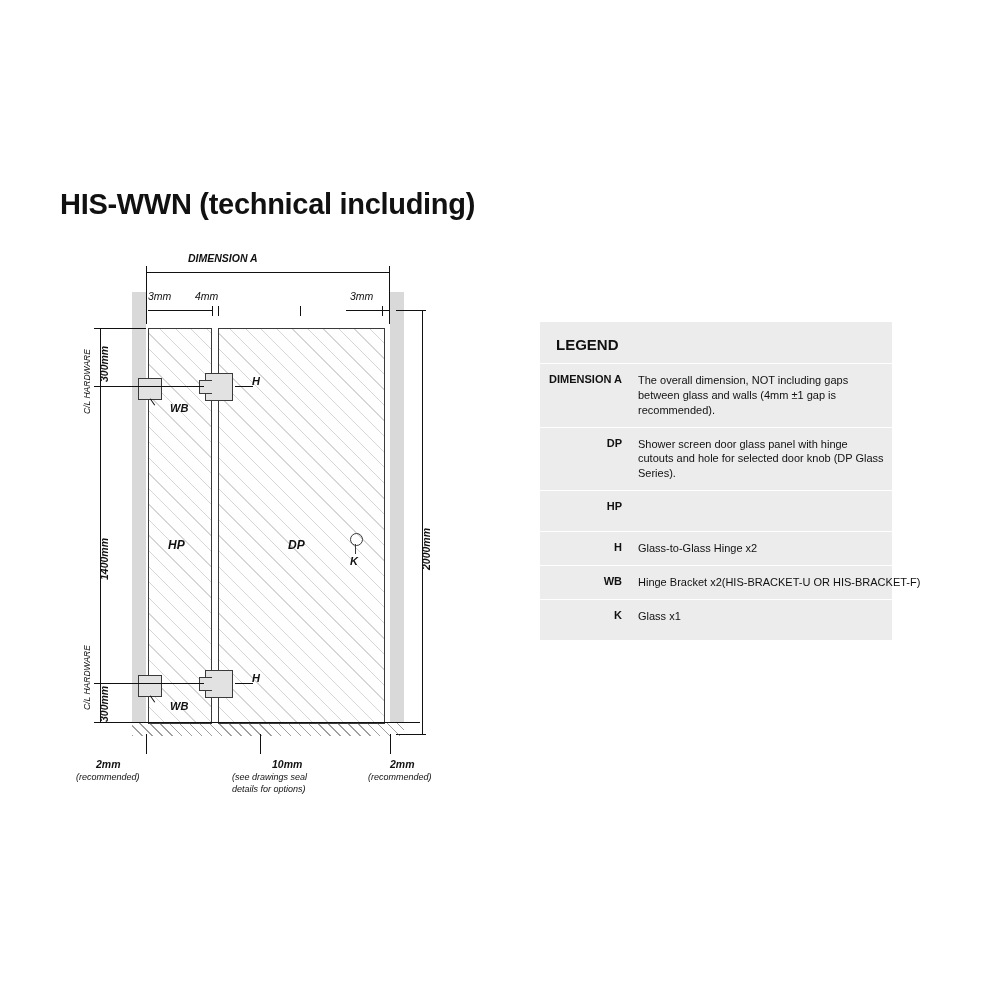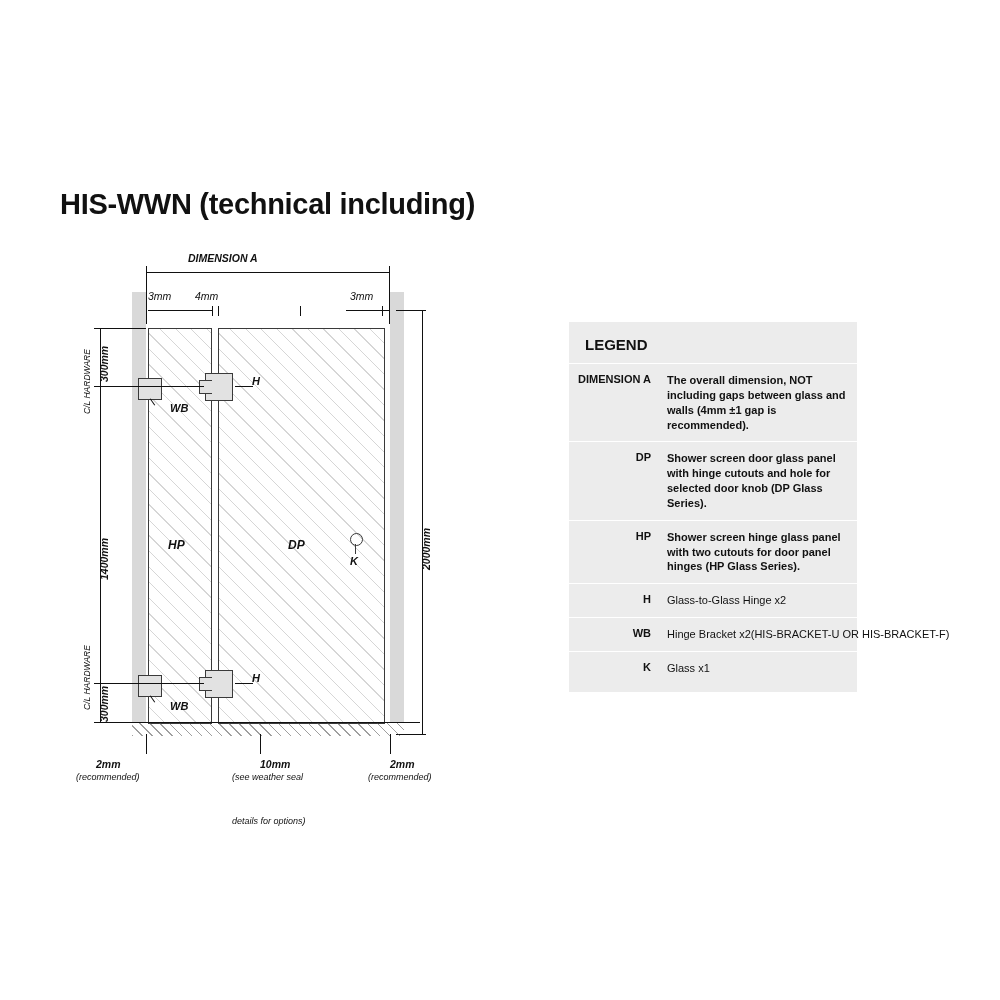--- a/index.html
+++ b/index.html
@@ -136,24 +136,23 @@
   .vert{
     transform-origin:0 0;
     transform:rotate(-90deg);
   }
   .small{ font-size:9px; font-style:italic;}
 
   
   .legend{
     position:absolute;
     left:540px; top:322px;
-    width:288px;
+    width:352px;
     background:#ececec;
     font-size:11px;
-    margin-left:29px;
   }
   .legend-title{
     font-size:15px;
     font-weight:bold;
     padding:14px 16px 10px 16px;
     border-bottom:1px solid #ffffff;
   }
   .lrow{
     display:flex;
     border-bottom:1px solid #ffffff;
@@ -167,21 +166,21 @@
     font-weight:bold;
     box-sizing:border-box;
   }
   .lrow .val{
     flex:1;
     padding:9px 8px 9px 6px;
     line-height:1.35;
     box-sizing:border-box;
     white-space:nowrap;
   }
-  .lrow .val.wrap{ white-space:normal;font-weight:bold;}
+  .lrow .val.wrap{ white-space:normal;}
   .lrow.tall{min-height:40px;}
   .legend-note{
     padding:12px 10px 10px 10px;
     font-size:9.5px;
     font-style:italic;
     text-align:center;
     background:#ffffff;
   }
 </style>
 </head>
@@ -256,42 +255,41 @@
   <div class="floor"></div>
   <div class="rule" style="left:60px; top:472px; width:300px; height:1.3px;"></div>
 
   <div class="rule" style="left:86px; top:484px; width:1.2px; height:20px;"></div>
   <div class="rule" style="left:200px; top:484px; width:1.2px; height:20px;"></div>
   <div class="rule" style="left:330px; top:484px; width:1.2px; height:20px;"></div>
 
   <div class="dim-txt b" style="left:36px; top:508px;">2mm</div>
   <div class="small" style="position:absolute; left:16px; top:522px;">(recommended)</div>
 
-  <div class="dim-txt b" style="left:200px; top:508px;">10mm</div>
-  <div class="small" style="position:absolute; left:172px; top:522px;">(see weather seal</div>
-  <div class="small" style="position:absolute; left:172px; top:534px;margin-top:32px;">details for options)</div>
+  <div class="dim-txt b" style="left:212px; top:508px;">10mm</div>
+  <div class="small" style="position:absolute; left:172px; top:522px;">(see drawings seal</div>
+  <div class="small" style="position:absolute; left:172px; top:534px;">details for options)</div>
 
   <div class="dim-txt b" style="left:330px; top:508px;">2mm</div>
   <div class="small" style="position:absolute; left:308px; top:522px;">(recommended)</div>
 </div>
 
 <div class="legend">
   <div class="legend-title">LEGEND</div>
 
   <div class="lrow tall">
     <div class="key">DIMENSION A</div>
     <div class="val wrap">The overall dimension, NOT including gaps between glass and walls (4mm ±1 gap is recommended).</div>
   </div>
   <div class="lrow tall">
     <div class="key">DP</div>
     <div class="val wrap">Shower screen door glass panel with hinge cutouts and hole for selected door knob (DP Glass Series).</div>
   </div>
   <div class="lrow tall">
     <div class="key">HP</div>
-    <div class="val wrap">Shower screen hinge glass panel with two cutouts for door panel hinges (HP Glass Series).</div>
   </div>
   <div class="lrow">
     <div class="key">H</div>
     <div class="val">Glass-to-Glass Hinge x2</div>
   </div>
   <div class="lrow">
     <div class="key">WB</div>
     <div class="val">Hinge Bracket x2(HIS-BRACKET-U OR HIS-BRACKET-F)</div>
   </div>
   <div class="lrow tall">

